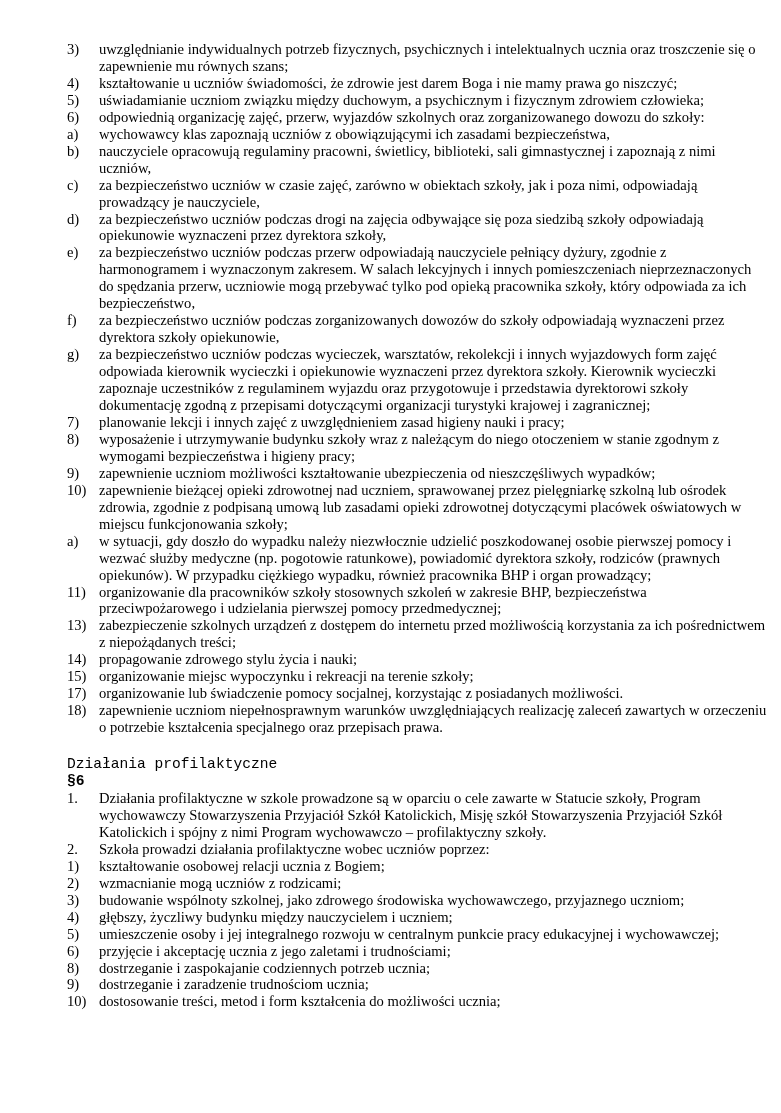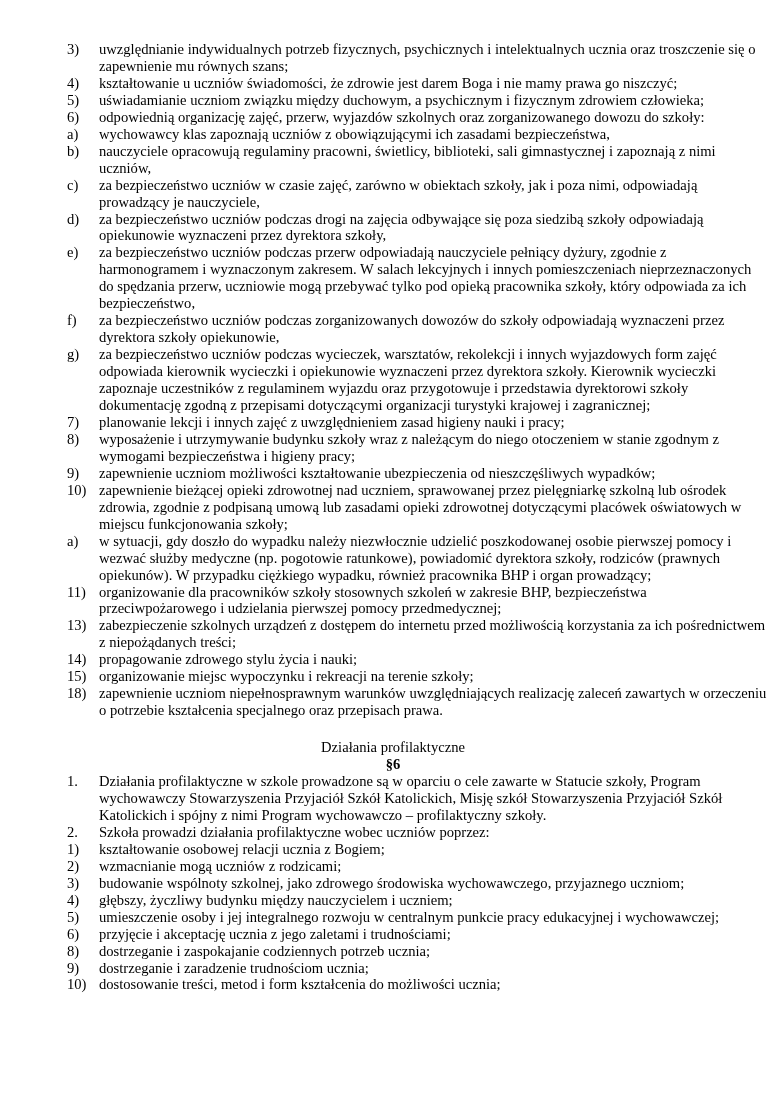--- a/index.html
+++ b/index.html
@@ -6,21 +6,21 @@
   body {
     width: 781px; height: 1113px; overflow: hidden; position: relative;
     font-family: "Liberation Serif", "DejaVu Serif", serif;
     font-size: 14.6px; color: #000;
   }
   .page { position: absolute; left: 67px; top: 41px; width: 700px; }
   .item { display: flex; line-height: 16.95px; }
   .marker { width: 24px; flex: 0 0 24px; white-space: nowrap; }
   .text { flex: 1 1 auto; margin-left: 8px; }
   .spacer { height: 20px; }
-  .heading { text-align: center; line-height: 16.95px; padding-left: 0; width: 652px; }
+  .heading { line-height: 16.95px; padding-left: 0; width: 652px; font-family: Liberation Mono, monospace; }
   .heading.bold { font-weight: bold; }
 </style>
 </head>
 <body>
 
 <div class="page">
   <div>
     <div class="item">
         <span class="marker">3)</span>
         <span class="text">uwzględnianie indywidualnych potrzeb fizycznych, psychicznych i intelektualnych ucznia oraz troszczenie się o zapewnienie mu równych szans;</span>
@@ -95,20 +95,24 @@
       </div>
     <div class="item">
         <span class="marker">14)</span>
         <span class="text">propagowanie zdrowego stylu życia i nauki;</span>
       </div>
     <div class="item">
         <span class="marker">15)</span>
         <span class="text">organizowanie miejsc wypoczynku i rekreacji na terenie szkoły;</span>
       </div>
     <div class="item">
+        <span class="marker">17)</span>
+        <span class="text">organizowanie lub świadczenie pomocy socjalnej, korzystając z posiadanych możliwości.</span>
+      </div>
+    <div class="item">
         <span class="marker">18)</span>
         <span class="text">zapewnienie uczniom niepełnosprawnym warunków uwzględniających realizację zaleceń zawartych w orzeczeniu o potrzebie kształcenia specjalnego oraz przepisach prawa.</span>
       </div>
   </div>
 
   <div class="spacer"></div>
 
   <div>
     <div class="heading">Działania profilaktyczne</div>
     <div class="heading bold">§6</div>

